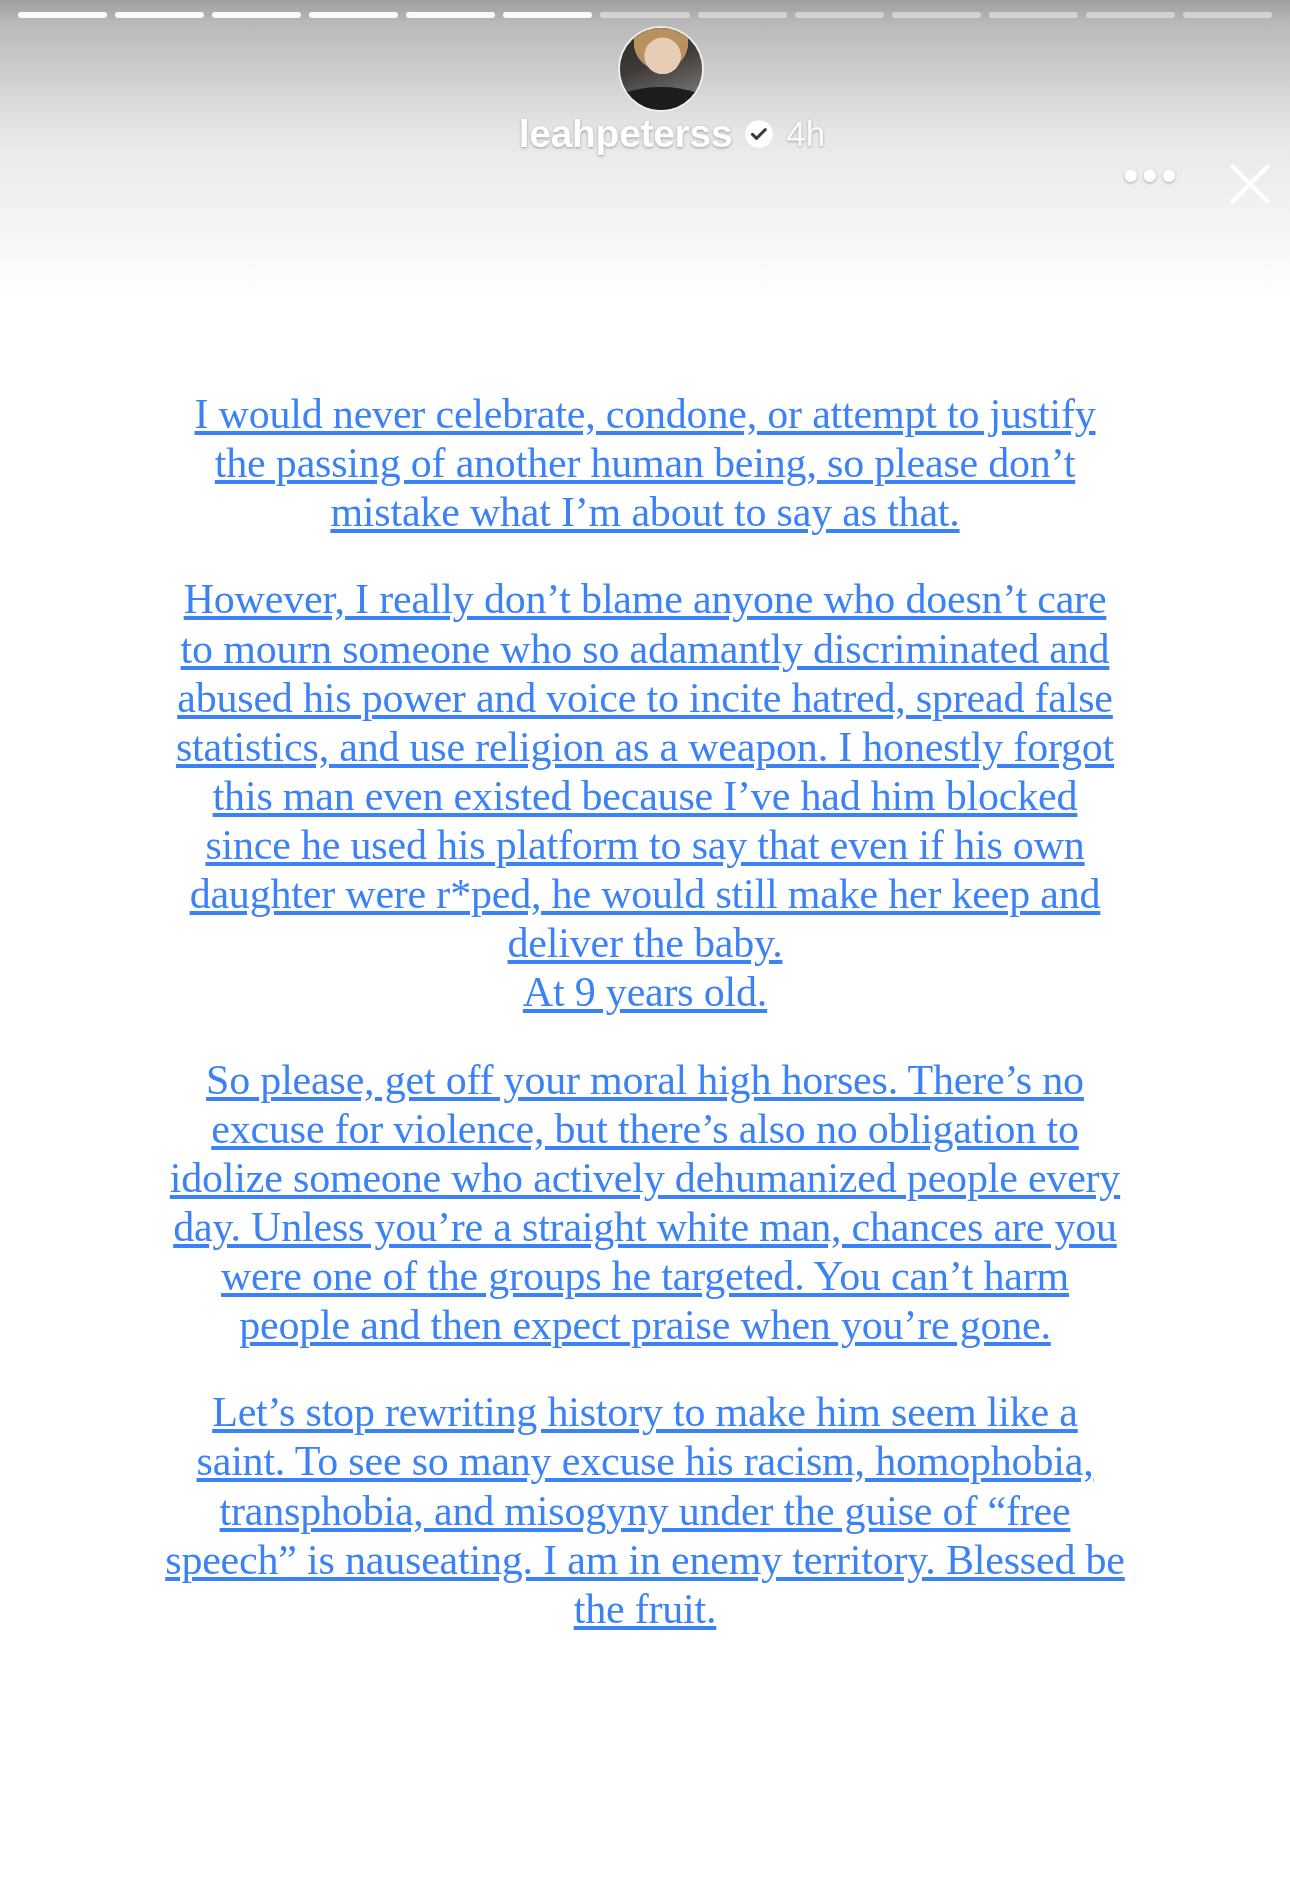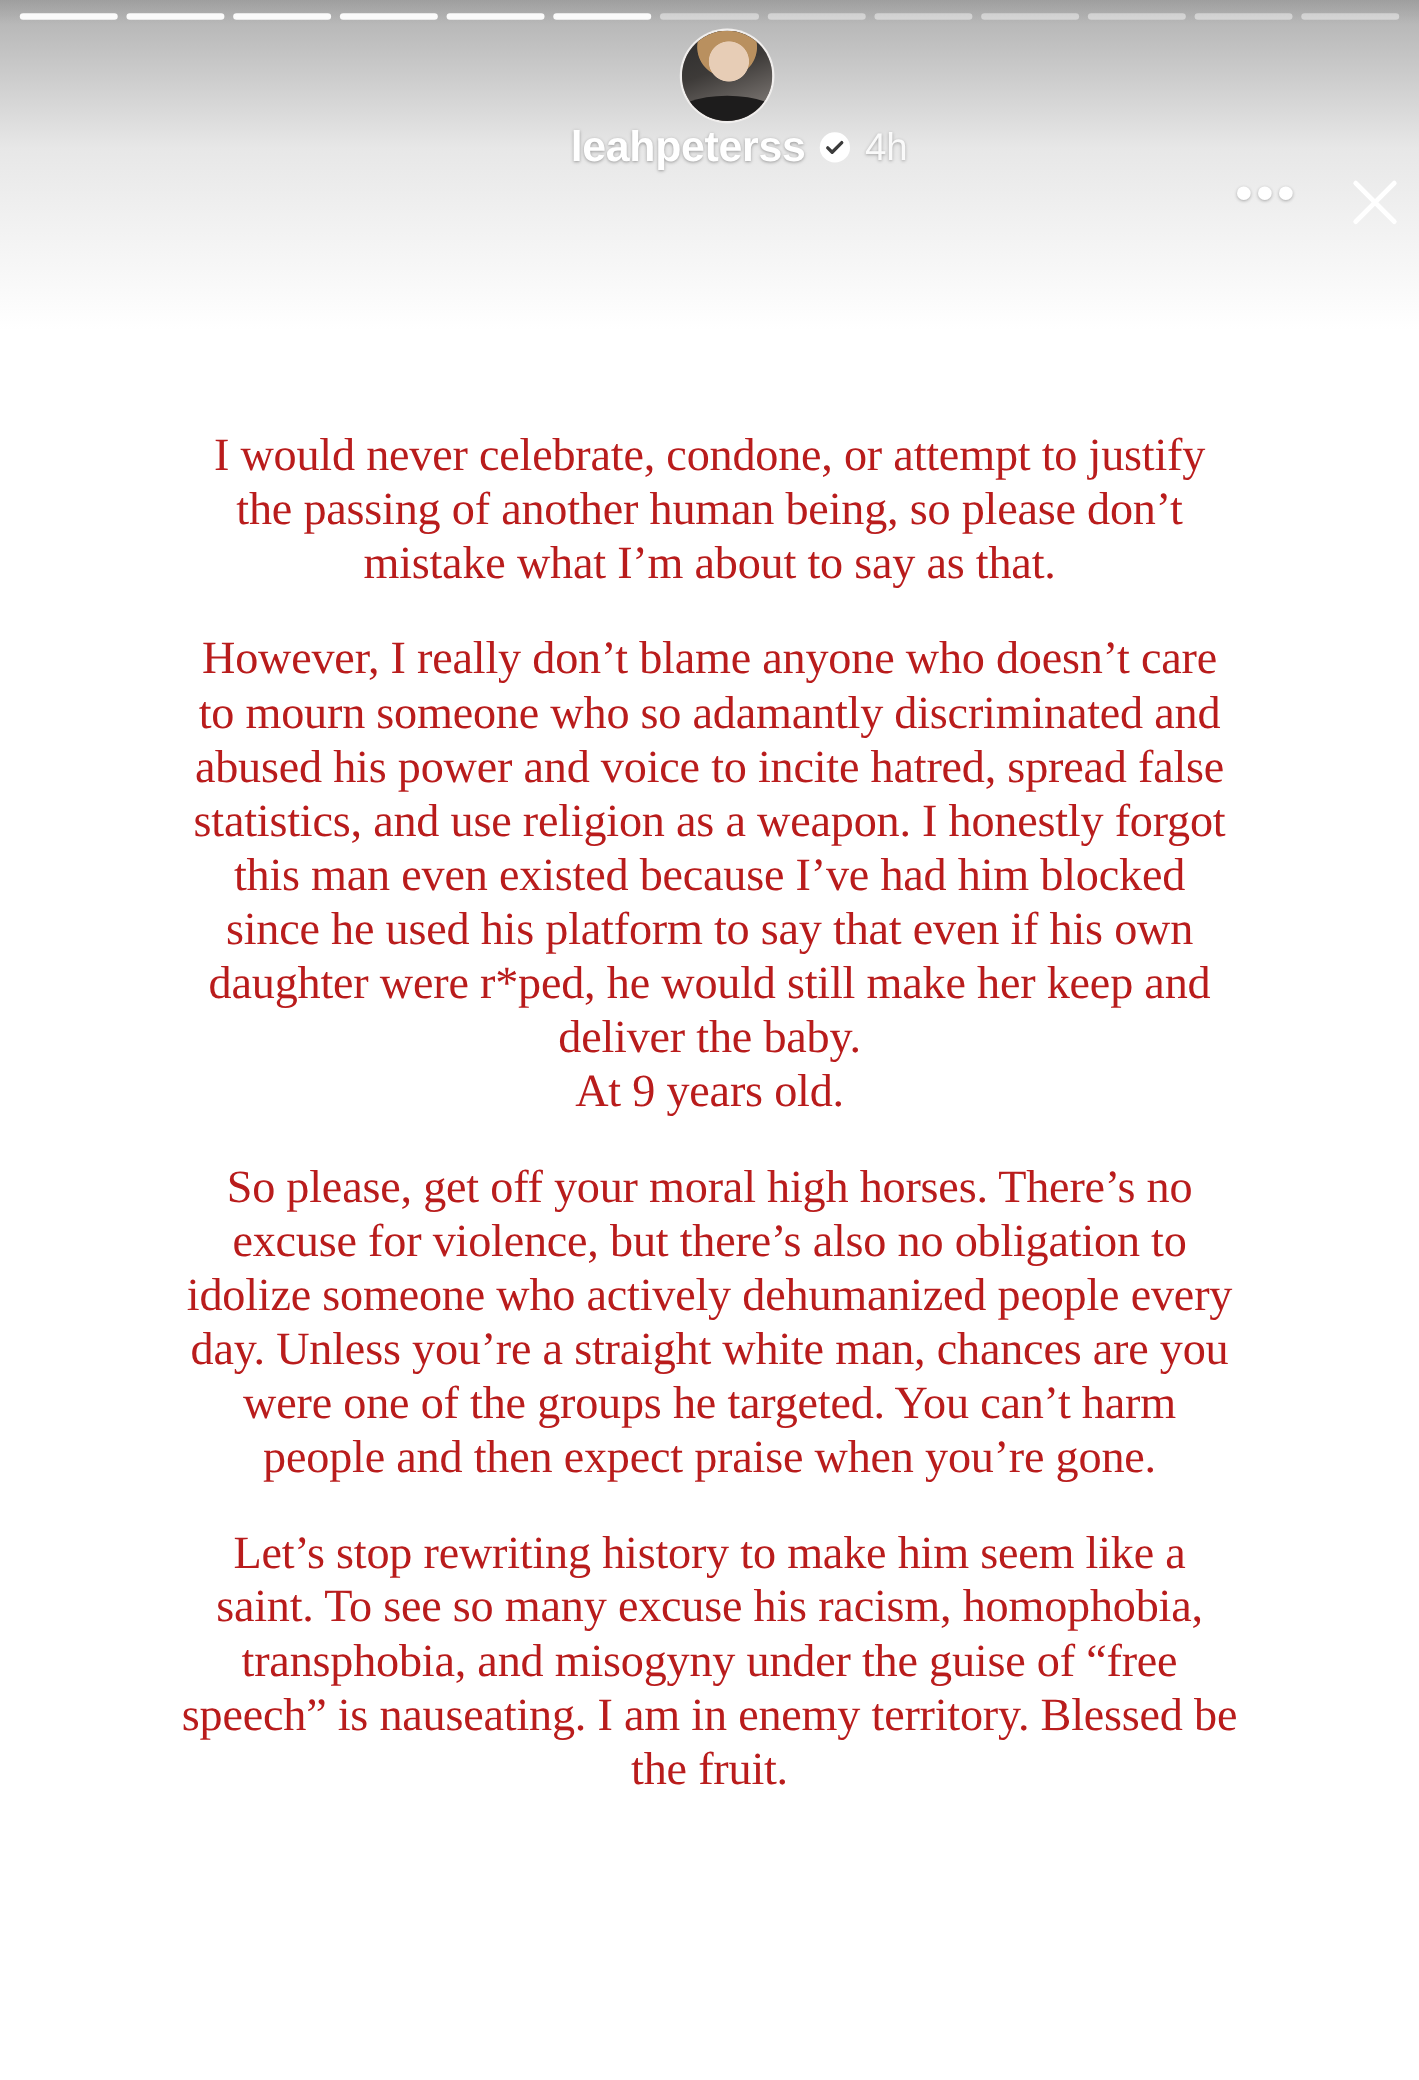--- a/index.html
+++ b/index.html
@@ -125,25 +125,26 @@
     pointer-events: none;
   }
 
   
   #story-text {
     position: absolute;
     top: 390px;
     left: 165px;
     width: 960px;
     text-align: center;
-    color: #b91c1c;
+    color: #3b82f6;
     font-family: "Liberation Serif", serif;
     font-size: 42px;
     line-height: 1.17;
     letter-spacing: -0.2px;
+    text-decoration: underline;
   }
   #story-text p {
     margin: 0 0 38px 0;
   }
   #story-text p:last-child { margin-bottom: 0; }
 </style>
 </head>
 <body>
 
 <div id="top-gradient"></div>

